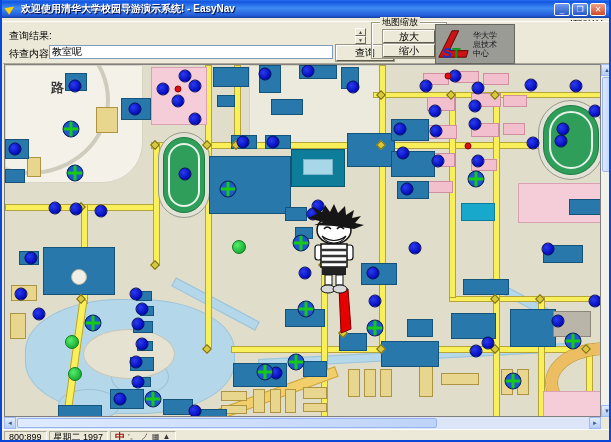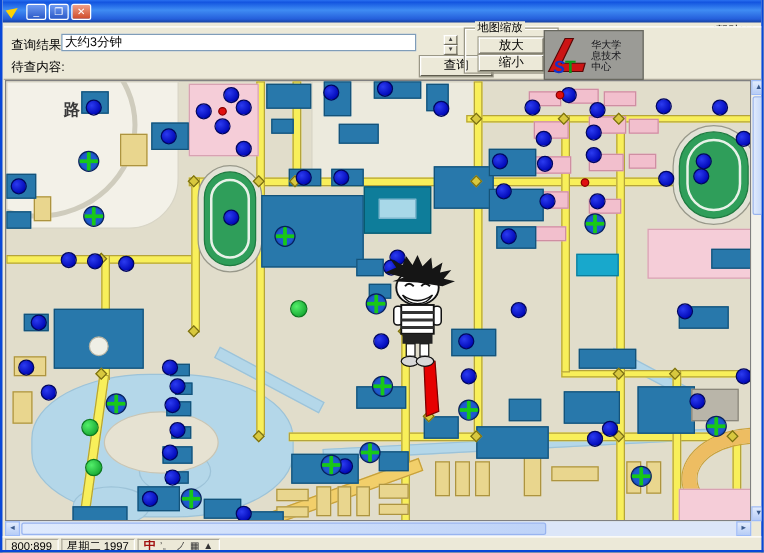--- a/index.html
+++ b/index.html
@@ -89,33 +89,34 @@
   .ime .zh{color:#a01010;font-weight:bold;font-size:10px;}
   .ime span{font-size:8px;color:#333;}
 </style>
 </head>
 <body>
 
 <div class="win">
 
   <div class="titlebar">
     <span class="title-icon"></span>
+    <span class="title-text">欢迎使用清华大学校园导游演示系统! - EasyNav</span>
     <span class="winbtns">
       <span class="wbtn">_</span>
       <span class="wbtn">❐</span>
       <span class="wbtn close">✕</span>
     </span>
   </div>
 
   <div class="help-menu">(帮助)H</div>
 
   <div class="toolbar">
     <span class="tlabel" style="left:6px;top:7px;">查询结果:</span>
-    <input class="tfield" style="left: 46px; top: 5px; width: 284px;" readonly="" value="大约3分钟">
     <span class="tlabel" style="left:6px;top:25px;">待查内容:</span>
+    <input class="tfield" style="left: 46px; top: 23px; width: 284px;" value="教室呢">
     <span class="spinner" style="left:352px;top:6px;">
       <b>▲</b>
       <b>▼</b>
     </span>
     <button class="btn" style="left:333px;top:23px;width:58px;height:16px;">查询</button>
     <div class="groupbox" style="left:368px;top:0;width:76px;height:37px;">
       <span class="grouplabel">地图缩放</span>
       <button class="btn" style="left:11px;top:7px;width:52px;height:13px;line-height:11px;">放大</button>
       <button class="btn" style="left:11px;top:21px;width:52px;height:13px;line-height:11px;">缩小</button>
     </div>

